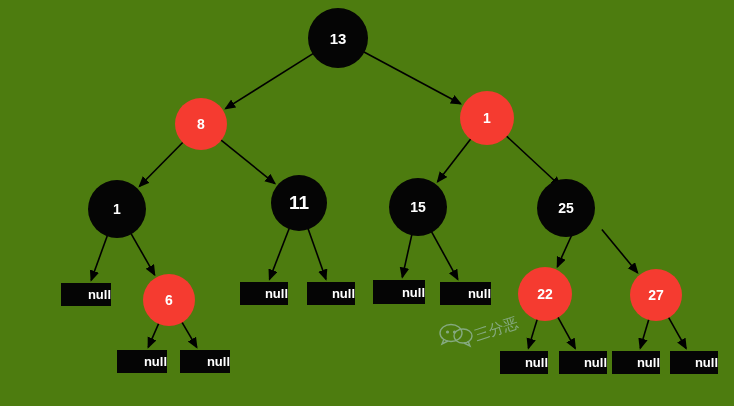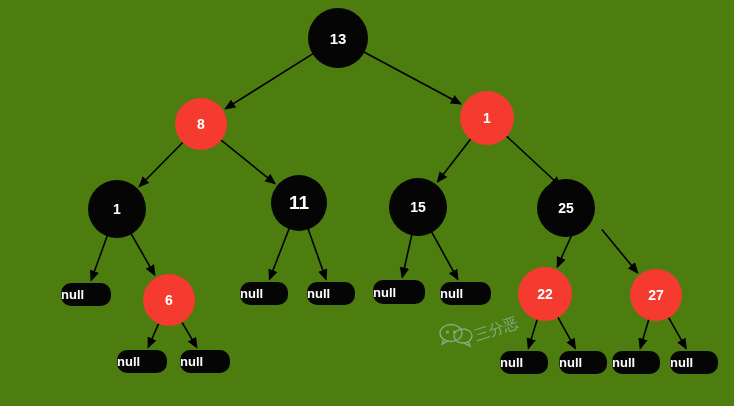--- a/index.html
+++ b/index.html
@@ -34,24 +34,24 @@
     font-weight: bold;
     box-sizing: border-box;
     z-index: 3;
   }
   .node.black { background: #050505; }
   .node.red   { background: #F53B30; }
 
   .nullnode {
     position: absolute;
     background: #050505;
-    border-radius: 10px;
+    border-radius: 0;
     display: flex;
     align-items: center;
-    justify-content: flex-start;
+    justify-content: flex-end;
     color: #ffffff;
     font-weight: bold;
     font-size: 13px;
     box-sizing: border-box;
     z-index: 3;
   }
 
   #watermark {
     position: absolute;
     left: 438px;

